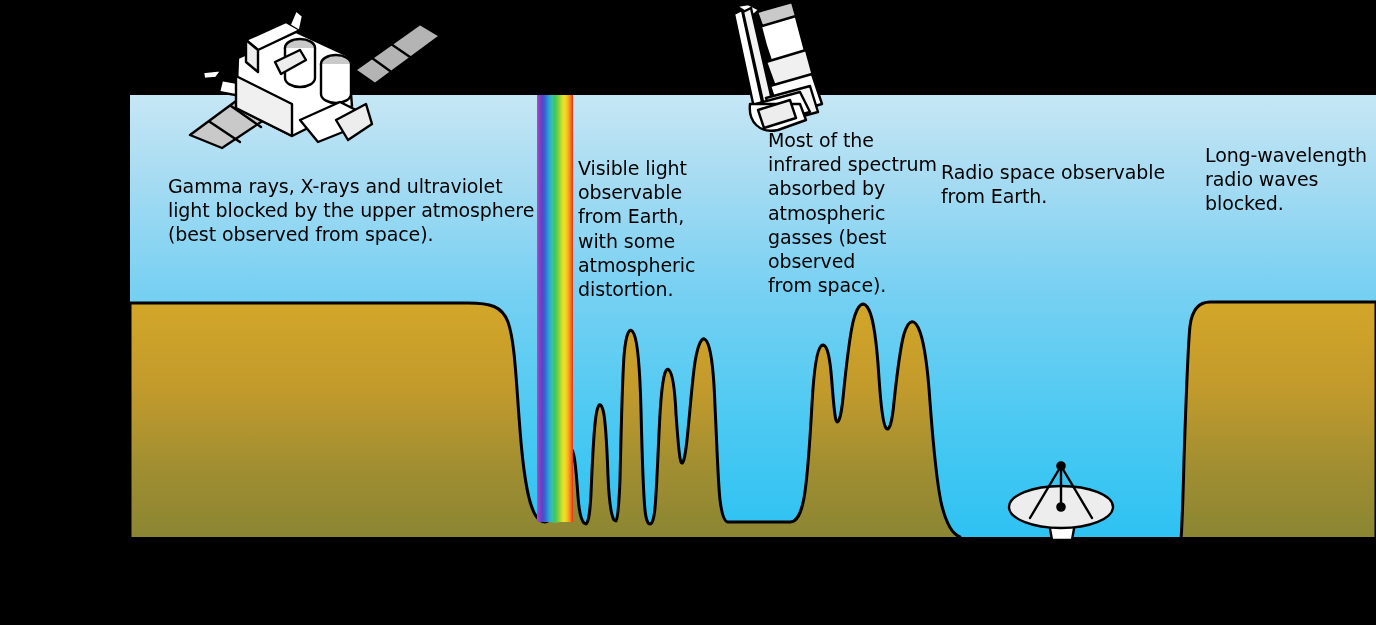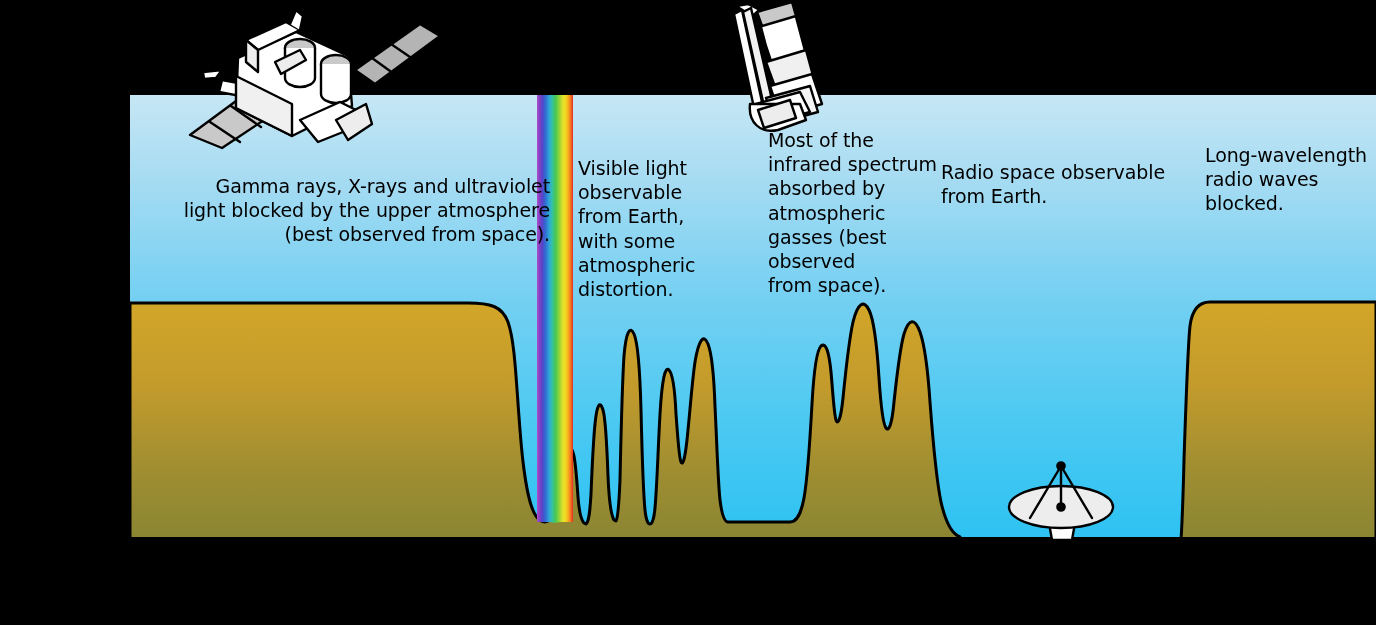--- a/index.html
+++ b/index.html
@@ -29,21 +29,21 @@
   }
   .caption {
     position: absolute;
     color: #000000;
     font-family: "DejaVu Sans", sans-serif;
     font-size: 19px;
     line-height: 24.2px;
     white-space: pre-line;
     letter-spacing: -0.1px;
   }
-  #cap-gamma   { left: 150px; top: 174px; width: 400px; text-align: right; }
+  #cap-gamma   { left: 168px; top: 174px; width: 400px; }
   #cap-visible { left: 578px; top: 156px; width: 130px; }
   #cap-ir      { left: 724px; top: 128px; width: 195px; margin-left: 44px; }
   #cap-radio   { left: 941px; top: 160px; width: 250px; }
   #cap-longwave{ left: 1205px; top: 143px; width: 175px; }
 </style>
 </head>
 <body>
 
 <div id="stage">
 

